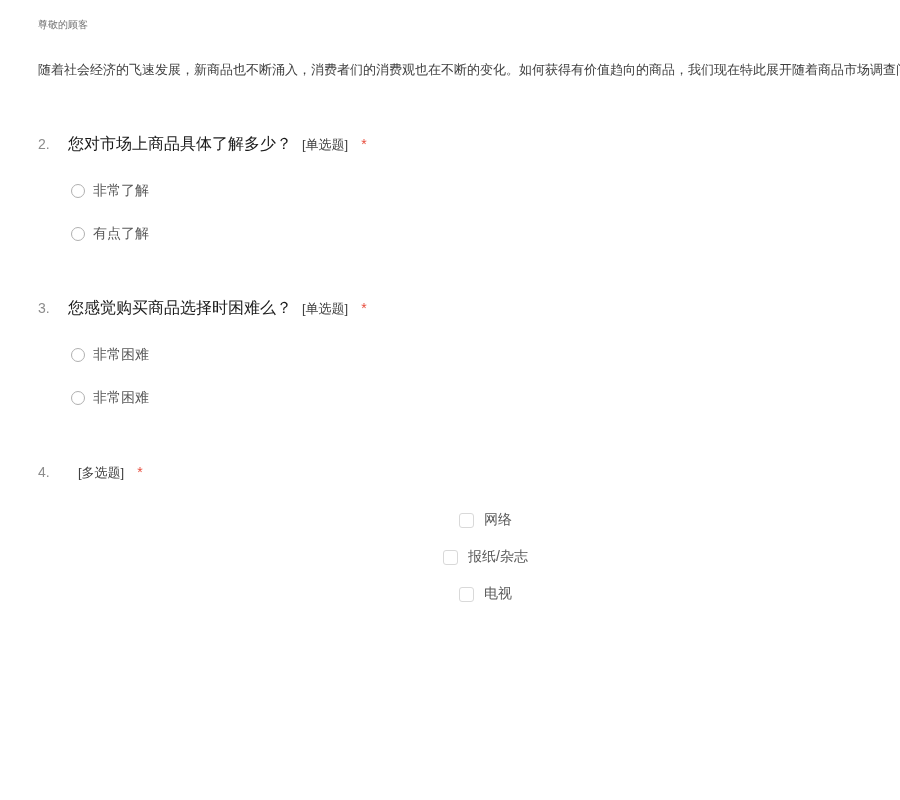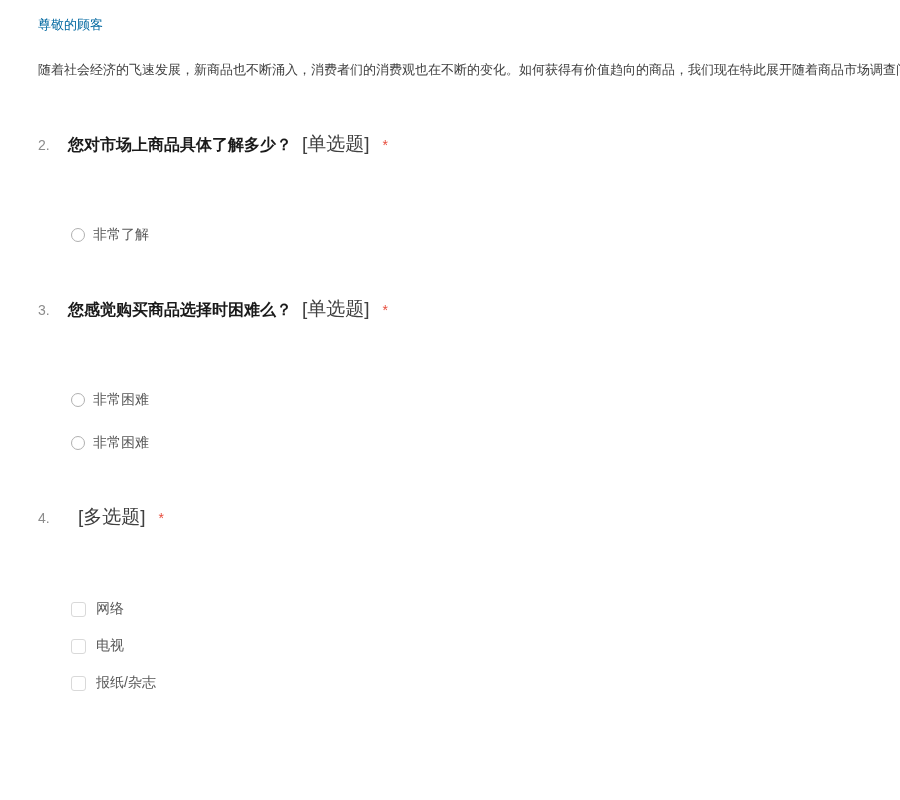--- a/index.html
+++ b/index.html
@@ -4,23 +4,23 @@
 <style>
   * { margin:0; padding:0; box-sizing:border-box; }
   html,body { width:900px; height:800px; overflow:hidden; background:#ffffff; }
   body {
     font-family:"Liberation Sans","DejaVu Sans",sans-serif;
     color:#404040;
   }
   .page { padding:14px 0 0 38px; width:900px; }
 
   .greeting {
-    font-size:13px;
+    font-size:10px;
     line-height:21px;
-    color:#0369a1;
+    color:#737373;
   }
 
   .intro {
     margin-top:17px;
     margin-bottom:46px;
     font-size:13px;
     line-height:35px;
     color:#404040;
   }
   .intro-line { white-space:nowrap; }
@@ -33,43 +33,43 @@
     line-height:22px;
   }
   .q-num {
     width:30px;
     flex:0 0 30px;
     font-size:14px;
     color:#8c8c8c;
   }
   .q-title {
     font-size:16px;
-    font-weight:bold;
+    font-weight:normal;
     color:#1a1a1a;
   }
   .q-type {
     margin-left:10px;
-    font-size:19px;
+    font-size:13px;
     color:#404040;
   }
   .q-required {
     margin-left:13px;
     font-size:14px;
     color:#e74c3c;
   }
 
-  .options { margin-top:72px; padding-left:33px; }
+  .options { margin-top:28px; padding-left:33px; }
 
   .opt {
     display:flex;
     align-items:center;
     cursor:pointer;
   }
   .opt-radio    { height:14px; margin-bottom:29px; }
-  .opt-checkbox { height:16px; margin-bottom:21px; }
+  .opt-checkbox { height:16px; margin-bottom:21px;justify-content:center; }
   .opt:last-child { margin-bottom:0; }
 
   .radio {
     width:14px; height:14px;
     border:1px solid #b0b0b0;
     border-radius:50%;
     background:#ffffff;
     flex:0 0 14px;
   }
   .checkbox {
@@ -103,20 +103,24 @@
       <span class="q-num">2.</span>
       <span class="q-title">您对市场上商品具体了解多少？</span>
       <span class="q-type">[单选题]</span>
       <span class="q-required">*</span>
     </div>
     <div class="options">
       <div class="opt opt-radio">
         <span class="radio"></span>
         <span class="opt-label">非常了解</span>
       </div>
+      <div class="opt opt-radio">
+        <span class="radio"></span>
+        <span class="opt-label">有点了解</span>
+      </div>
     </div>
   </div>
 
   <div class="question">
     <div class="q-heading">
       <span class="q-num">3.</span>
       <span class="q-title">您感觉购买商品选择时困难么？</span>
       <span class="q-type">[单选题]</span>
       <span class="q-required">*</span>
     </div>
@@ -138,22 +142,22 @@
       <span class="q-type">[多选题]</span>
       <span class="q-required">*</span>
     </div>
     <div class="options">
       <div class="opt opt-checkbox">
         <span class="checkbox"></span>
         <span class="opt-label">网络</span>
       </div>
       <div class="opt opt-checkbox">
         <span class="checkbox"></span>
-        <span class="opt-label">电视</span>
+        <span class="opt-label">报纸/杂志</span>
       </div>
       <div class="opt opt-checkbox">
         <span class="checkbox"></span>
-        <span class="opt-label">报纸/杂志</span>
+        <span class="opt-label">电视</span>
       </div>
     </div>
   </div>
 
 </div>
 
 </body></html>

